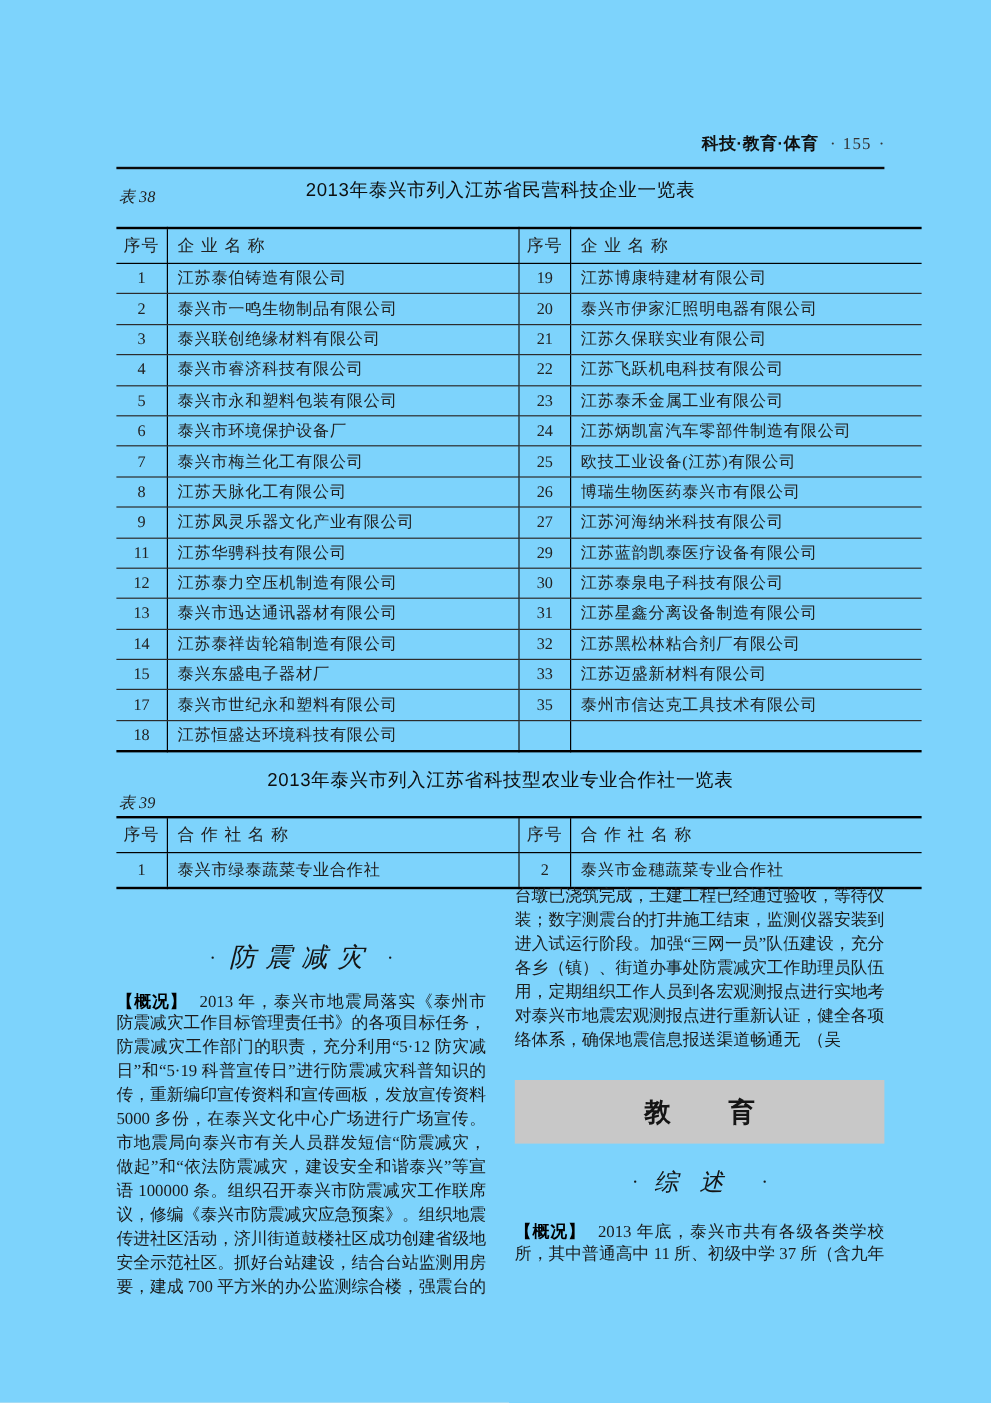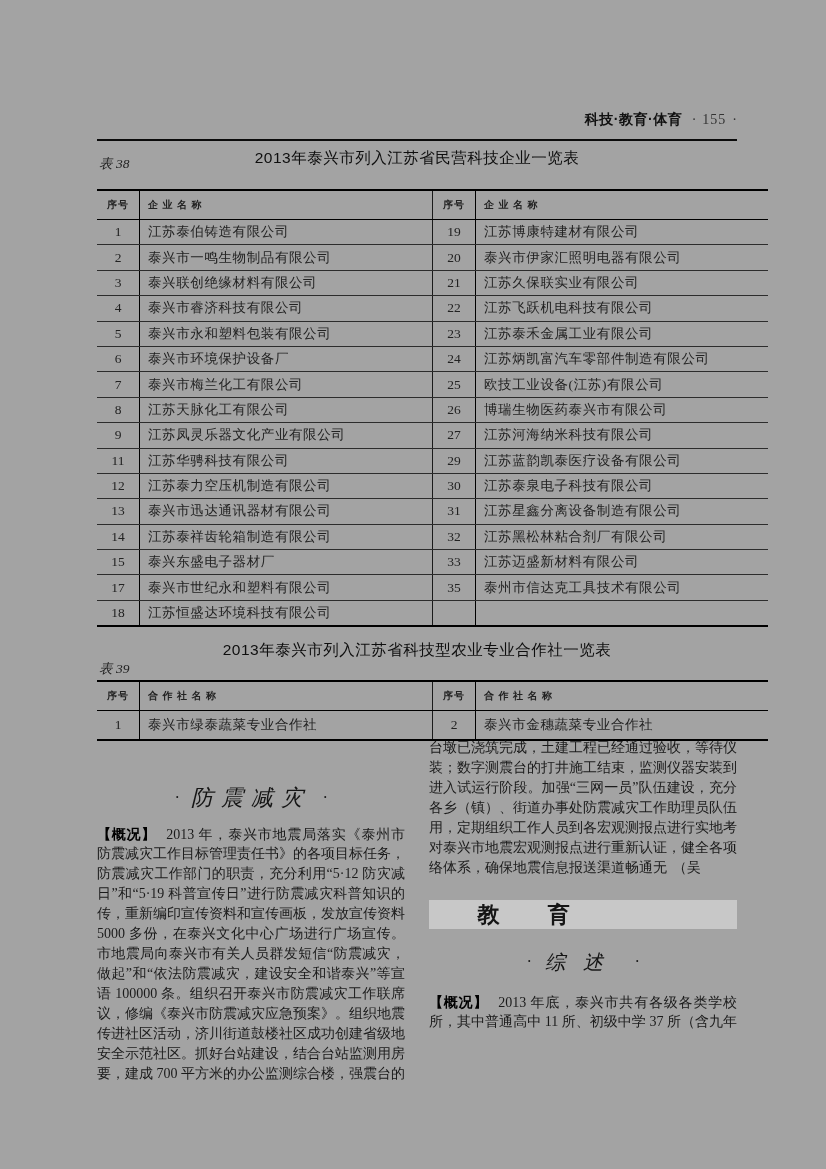--- a/index.html
+++ b/index.html
@@ -1,18 +1,18 @@
 <!DOCTYPE html>
 <html><head>
 <meta charset="utf-8">
 <style>
   html,body { margin:0; padding:0; background:#e8e8e8; }
   .page {
     position:relative; width:826px; height:1169px; margin:0 auto;
-    background:#a3a3a3; overflow:hidden;
+    background:#7dd3fc; overflow:hidden;
     font-family:"Liberation Serif","DejaVu Serif",serif; color:#1c1c1c;
   }
   
   .running-head {
     position:absolute; top:111px; left:97px; width:640px;
     text-align:right; font-size:14px; white-space:nowrap;
   }
   .rh-section { font-family:"Liberation Sans","DejaVu Sans",sans-serif; font-weight:bold; color:#111; letter-spacing:0.5px; }
   .rh-page { color:#333; margin-left:6px; }
   .rh-page .num { letter-spacing:1px; padding:0 6px; }
@@ -31,21 +31,21 @@
   .t39-label { top:660px; }
 
   
   table.data-table {
     position:absolute; left:97px; width:640px; border-collapse:collapse;
     border-top:2.4px solid #000; border-bottom:2.2px solid #000;
     table-layout:fixed; font-size:13.5px; color:#222;
   }
   .t38 { top:189px; }
   .t39 { top:680px; }
-  .data-table th { font-weight:bold; height:26px; font-size:10px; letter-spacing:1px; border-bottom:1.4px solid #000; }
+  .data-table th { font-weight:normal; height:26px; font-size:14px; letter-spacing:1px; border-bottom:1.4px solid #000; }
   .data-table td { height:22.4px; border-bottom:1px solid #2c2c2c; overflow:hidden; white-space:nowrap; }
   .t39 td { height:26px; }
   .c-num  { width:40px; text-align:center; border-right:1.6px solid #000; }
   .c-name { width:280px; text-align:left; padding:0 4px 0 8px; letter-spacing:0.6px; }
   .c-name1 { border-right:1px solid #1a1a1a; }
   .c-name2 { border-right:none; }
 
   
   .col { position:absolute; width:308px; }
   .col-left  { left:97px;  top:750px; }
@@ -62,22 +62,22 @@
 
   .para { font-size:14px; line-height:20px; color:#1b1b1b; }
   .tline { text-align:justify; text-align-last:justify; height:20px; overflow:hidden; }
   .para .label {
     font-family:"Liberation Sans","DejaVu Sans",sans-serif; font-weight:bold; color:#000;
     margin-right:10px;
   }
   .author-line { display:flex; justify-content:space-between; text-align:left; text-align-last:auto; }
 
   .edu-banner {
-    margin-top:22px; height:29px; background:#c8c8c8;
-    display:flex; align-items:center; 
+    margin-top:22px; height:53px; background:#c8c8c8;
+    display:flex; align-items:center; justify-content:center;
   }
   .edu-title {
     font-family:"Liberation Sans","DejaVu Sans",sans-serif; font-weight:bold;
     font-size:22px; color:#151515; letter-spacing:2.2em; text-indent:2.2em;
   }
 </style>
 </head>
 <body>
 
 <div class="page">

